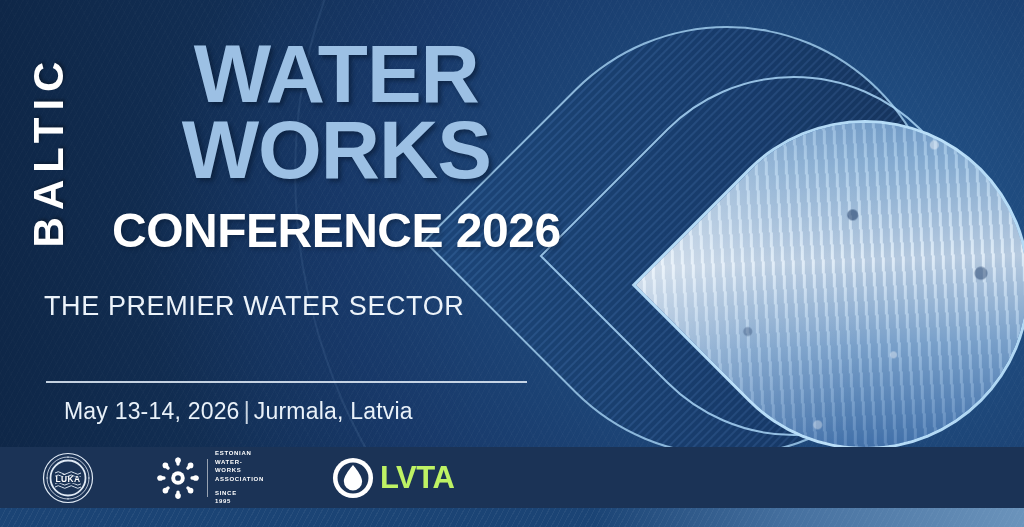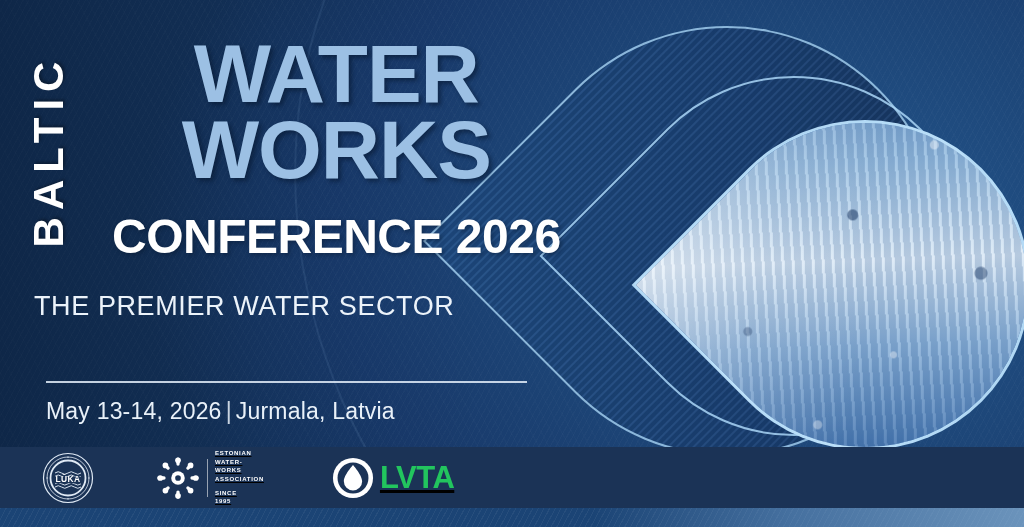--- a/index.html
+++ b/index.html
@@ -148,54 +148,54 @@
     letter-spacing:-1px;
     line-height:0.93;
     text-shadow:3px 3px 4px rgba(6,22,45,0.55);
   }
   .t-conf {
     color:#ffffff;
     font-size:48px;
     font-weight:bold;
     letter-spacing:-0.5px;
     line-height:1;
-    margin-top:24px;
+    margin-top:18px;
     text-shadow:2px 2px 4px rgba(6,22,45,0.45);
   }
 
   .subtitle {
-    position:absolute; left:34px; top:289px;
+    position:absolute; left:44px; top:289px;
     color:#ecf3fa;
     font-size:27px;
     font-weight:500;
     letter-spacing:0.6px;
     line-height:1.28;
   }
 
   .rule {
     position:absolute; left:46px; top:381px;
     width:481px; height:2px;
     background:rgba(228,239,250,0.85);
   }
 
   .dateline {
-    position:absolute; left:46px; top:398px;
+    position:absolute; left:64px; top:398px;
     color:#e9f1f9;
     font-size:23px;
     font-weight:400;
     letter-spacing:0.2px;
   }
   .dateline .sep { opacity:.85; padding:0 4px; }
 
   
   .logobar {
     position:absolute; left:0; top:447px;
     width:1024px; height:61px;
     background:#1b3356;
-    display:flex; align-items:center;text-decoration:underline;
+    display:flex; align-items:center;
   }
   .logo-group { display:flex; align-items:center; padding-left:42px; gap:0; }
 
   
   .luka { position:relative; width:52px; height:52px; }
   .luka svg { display:block; }
 
   
   .evel { display:flex; align-items:center; gap:7px; margin-left:62px; }
   .evel .gear { width:44px; height:44px; }
@@ -205,21 +205,21 @@
     font-size:6px; font-weight:bold; letter-spacing:0.7px; line-height:1.45; text-transform:uppercase;
   }
   .evel .txt .l2 {
     font-size:6px; font-weight:bold; letter-spacing:0.7px; line-height:1.45; margin-top:5px; text-transform:uppercase;
   }
 
   
   .lvta { display:flex; align-items:center; gap:6px; margin-left:68px; }
   .lvta .mark { width:42px; height:42px; }
   .lvta .wordmark {
-    color:#22c55e; font-size:31px; font-weight:bold; letter-spacing:-0.5px; line-height:1;
+    color:#bef264; font-size:31px; font-weight:bold; letter-spacing:-0.5px; line-height:1;
   }
 
   .bottom-strip {
     position:absolute; left:0; top:508px; width:1024px; height:19px;
     background:#1b4475;
     overflow:hidden;
   }
   .bottom-strip .tex {
     position:absolute; inset:0;
     background:repeating-linear-gradient(118deg,

